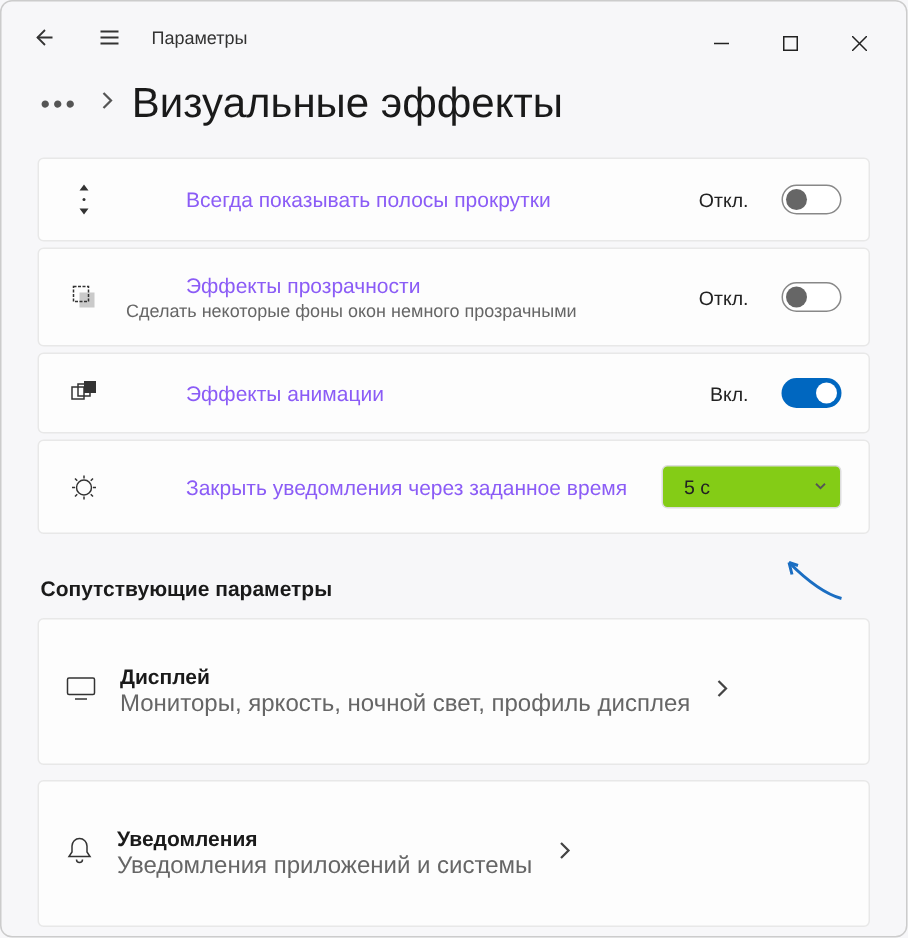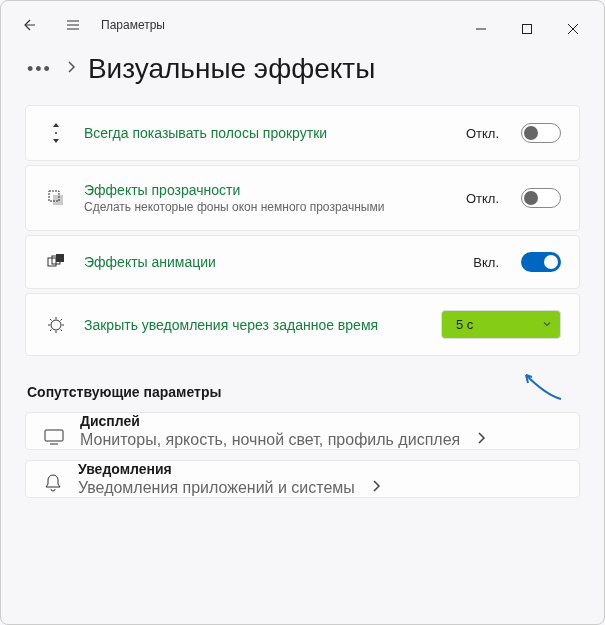--- a/index.html
+++ b/index.html
@@ -44,21 +44,21 @@
     margin-bottom: 4px;
     display: flex;
     align-items: center;
     padding: 16px 18px;
     gap: 16px;
   }
   .card .icon-slot {
     width: 24px; display:flex; align-items:center; justify-content:center; color:#333;
   }
   .card .text-slot { flex: 1; min-width: 0; }
-  .card .title { font-size: 14px; color: #15803d; }
+  .card .title { font-size: 14px; color: #8b5cf6; margin-left: 40px; }
   .card .subtitle { font-size: 12px; color: #666; margin-top: 2px; }
   .status-label { font-size: 13px; color: #222; margin-right: 6px; }
   .toggle {
     width: 40px; height: 20px; border-radius: 10px;
     position: relative; display: inline-block;
     background: #888;
   }
   .toggle.off { background: #8a8a8a; }
   .toggle.on { background: #0067c0; }
   .toggle .knob {
@@ -84,22 +84,22 @@
   .section-label {
     font-size: 14px; font-weight: 600; color: #1a1a1a;
     margin: 28px 0 12px 2px;
   }
   .link-card {
     background: #fdfdfd;
     border: 1px solid #e8e8e8;
     border-radius: 4px;
     margin-bottom: 4px;
     display: flex;
-    align-items: flex-end;
-    padding: 0 18px;
+    align-items: center;
+    padding: 30px 18px;
     gap: 16px;
     margin-top: 10px;
   }
   .link-card .title { font-size: 14px; font-weight:600; color:#1a1a1a; }
   .link-card .subtitle { font-size: 16px; color:#666; margin-top:2px; }
   .link-card .chev-right { color:#444; }
   .arrow-annotation {
     position: absolute;
     left: 515px; top: 370px;
     pointer-events: none;

